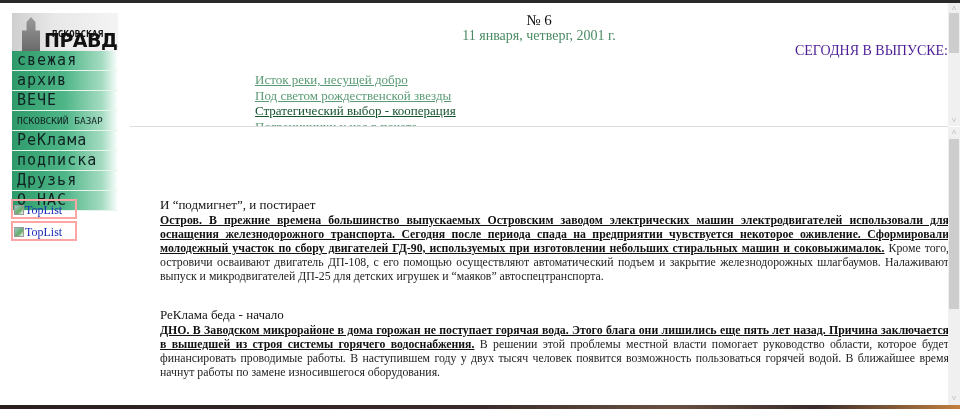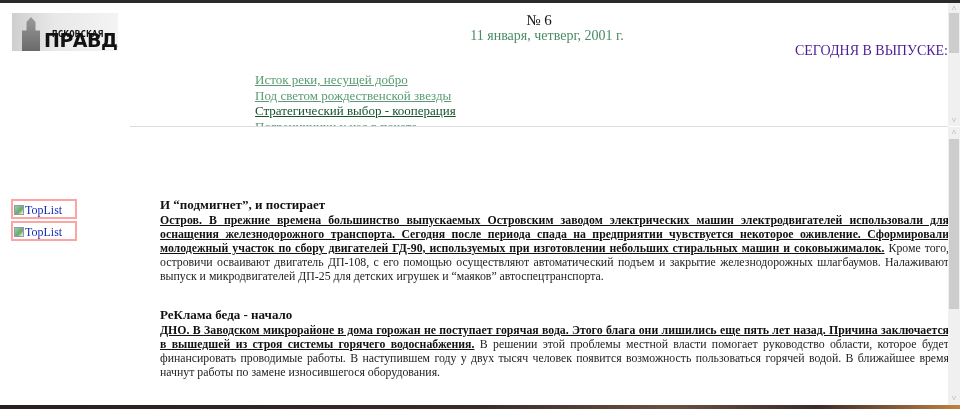--- a/index.html
+++ b/index.html
@@ -17,50 +17,60 @@
   .nav { position:absolute; left:12px; top:48px; width:106px; }
   .nav-item { display:block; height:19px; line-height:19px; padding-left:5px; background:linear-gradient(90deg,#2e9a6a 0%,#4fb688 50%,#a6dcc2 85%,#fff 100%); border-bottom:1px solid #e6f4ee; font-family:"DejaVu Sans Mono", monospace; font-size:15px; color:#122; text-decoration:none; letter-spacing:1px; white-space:nowrap; overflow:hidden; }
   .nav-item.small-text { font-size:9.5px; letter-spacing:0; }
 
   .toplist { position:absolute; left:11px; width:66px; height:20px; border:2px solid #fca5a5; box-sizing:border-box; font-size:12px; color:#1a2bb8; line-height:18px; padding-left:1px; white-space:nowrap; overflow:hidden; }
   .toplist .img-icon { display:inline-block; width:10px; height:10px; vertical-align:-1px; margin-right:1px; background:linear-gradient(135deg,#9cc 0%,#6a6 60%,#fff 100%); border:1px solid #999; box-sizing:border-box; }
 
   
   .top-frame { position:absolute; left:130px; top:3px; width:830px; height:123px; background:#fff; }
   .issue-no { position:absolute; left:0; width:818px; top:9px; text-align:center; font-size:15px; color:#111; }
-  .date { position:absolute; left:8px; width:818px; top:25px; text-align:center; font-size:14px; color:#4a8a63; }
+  .date { position:absolute; left:0; width:818px; top:25px; text-align:center; font-size:14px; color:#4a8a63; }
   .today { position:absolute; left:0; width:818px; top:40px; text-align:right; font-size:14px; color:#4c1d95; }
   .toc { position:absolute; left:125px; top:69px; }
   .toc a { display:block; font-size:13px; line-height:15.5px; color:#5a9a74; text-decoration:underline; white-space:nowrap; }
   .toc a.active { color:#14532d; }
 
   .hdivider { position:absolute; left:130px; top:126px; width:818px; height:1px; background:#dcdcdc; }
 
   .scroll { position:absolute; left:948px; width:12px; background:#f0f0f0; }
   .scroll .arrow { position:absolute; left:0; width:12px; height:12px; font-size:8px; line-height:12px; text-align:center; color:#999; }
   .scroll .thumb { position:absolute; left:1px; width:10px; background:#cdcdcd; }
 
   
   .main-frame { position:absolute; left:130px; top:127px; width:818px; height:278px; overflow:hidden; background:#fff; }
   .section-title { position:absolute; left:0; width:818px; top:32px; text-align:center; font-size:18px; font-weight:bold; color:#111; }
   .article { position:absolute; left:30px; width:789px; font-size:11.8px; line-height:14px; text-align:justify; color:#222; }
-  .article h3 { margin:0; font-size:13px; font-weight:bold; line-height:16px; color:#111; }
+  .article h3 { margin:0; font-size:13px; font-weight:normal; line-height:16px; color:#111; }
   .article p { margin:0; }
   .article b { color:#111;text-decoration:underline; }
 </style>
 </head>
 <body>
 
 <div class="topbar"></div>
 
 <div class="left-frame">
   <div class="logo">
     <div class="tower"></div>
     <span class="small">ПСКОВСКАЯ</span>
     <span class="big">ПРАВДА</span>
+  </div>
+  <div class="nav">
+    <a class="nav-item">свежая</a>
+    <a class="nav-item">архив</a>
+    <a class="nav-item">ВЕЧЕ</a>
+    <a class="nav-item small-text">ПСКОВСКИЙ БАЗАР</a>
+    <a class="nav-item">РеКлама</a>
+    <a class="nav-item">подписка</a>
+    <a class="nav-item">Друзья</a>
+    <a class="nav-item">О НАС</a>
   </div>
   <div class="toplist" style="top:196px;">
     <span class="img-icon"></span><span>TopList</span>
   </div>
   <div class="toplist" style="top:218px;">
     <span class="img-icon"></span><span>TopList</span>
   </div>
 </div>
 
 <div class="top-frame">

